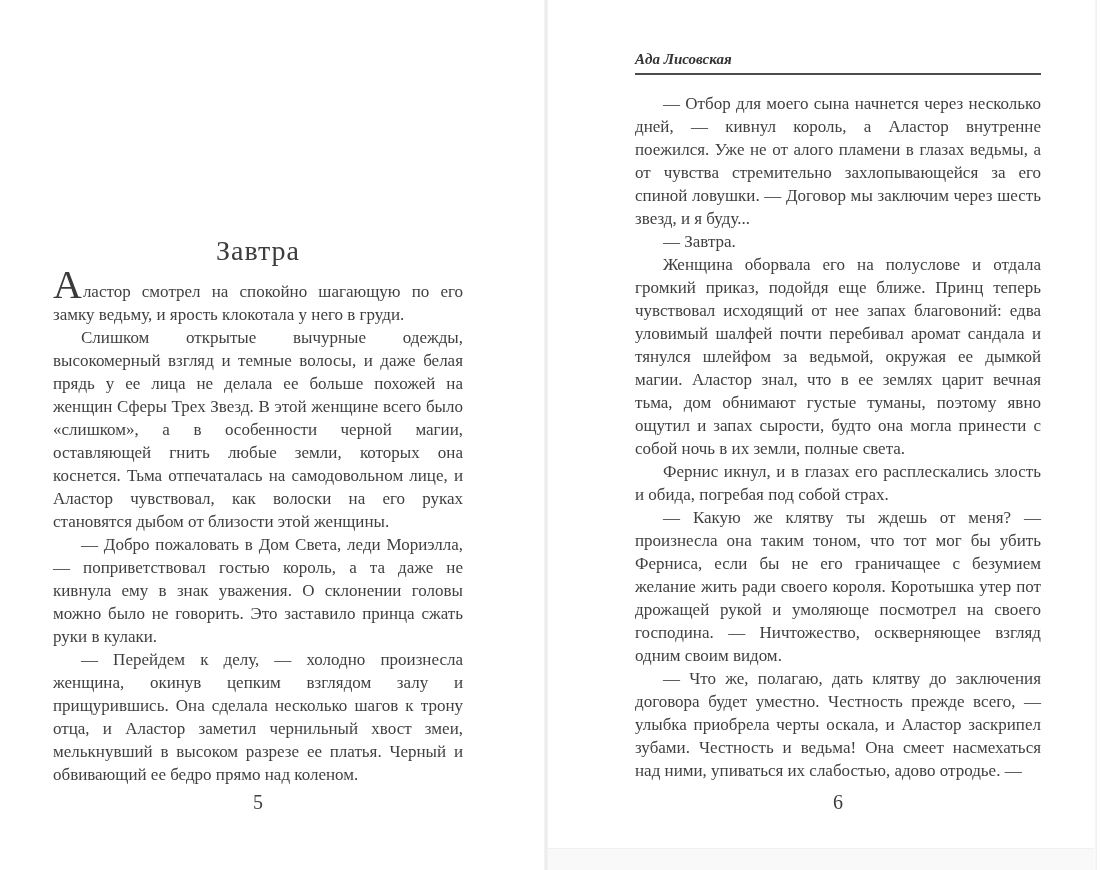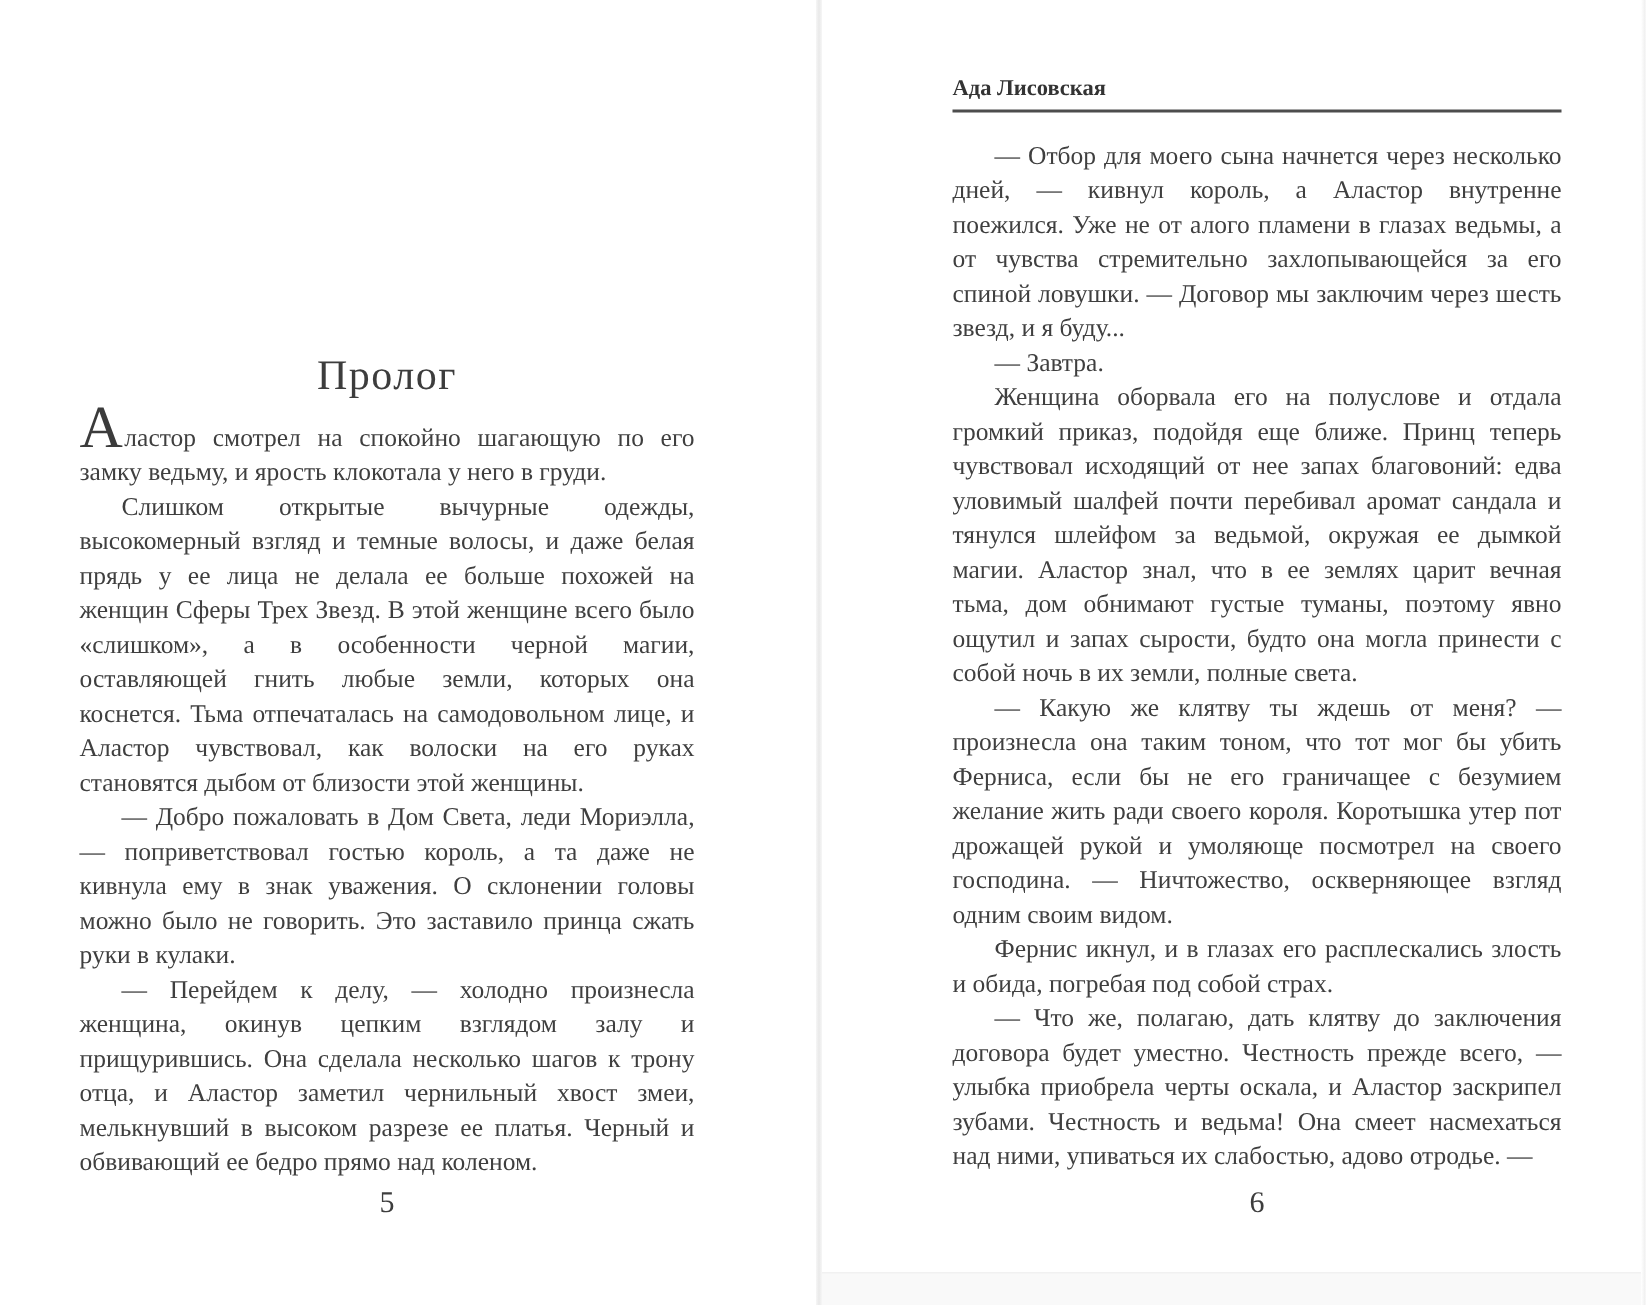--- a/index.html
+++ b/index.html
@@ -26,55 +26,55 @@
     margin:0;font-size:17px;line-height:23px;text-align:justify;
     text-indent:28px;color:#3f3f3f;
   }
   .para.first{text-indent:0;}
   .dropcap{
     font-size:40px;line-height:0;display:inline-block;
     vertical-align:baseline;position:relative;top:1px;margin-right:1px;color:#3b3b3b;
   }
   .running-header{
     padding-top:50px;font-size:15px;line-height:18px;font-weight:700;
-    color:#333333;
+    font-style:italic;color:#333333;
   }
   .header-rule{margin-top:5px;height:0;border-bottom:2px solid #4d4d4d;width:100%;}
   .page-number{
     position:absolute;top:791px;left:0;width:100%;text-align:center;
     font-size:20px;color:#3d3d3d;
   }
 </style>
 </head>
 <body>
 
 <div class="canvas">
 
   <div class="gutter"></div>
   <div class="right-edge"></div>
   <div class="bottom-band"></div>
 
   <div class="page page-left">
-    <h1 class="chapter-title">Пролог</h1>
+    <h1 class="chapter-title">Завтра</h1>
     <div class="body">
       <p class="para first"><span class="dropcap">А</span><span>ластор смотрел на спокойно шагающую по его замку ведьму, и ярость клокотала у него в груди.</span></p>
       <p class="para">Слишком открытые вычурные одежды, высокомерный взгляд и темные волосы, и даже белая прядь у ее лица не делала ее больше похожей на женщин Сферы Трех Звезд. В этой женщине всего было «слишком», а в особенности черной магии, оставляющей гнить любые земли, которых она коснется. Тьма отпечаталась на самодовольном лице, и Аластор чувствовал, как волоски на его руках становятся дыбом от близости этой женщины.</p>
       <p class="para">— Добро пожаловать в Дом Света, леди Мориэлла, — поприветствовал гостью король, а та даже не кивнула ему в знак уважения. О склонении головы можно было не говорить. Это заставило принца сжать руки в кулаки.</p>
       <p class="para">— Перейдем к делу, — холодно произнесла женщина, окинув цепким взглядом залу и прищурившись. Она сделала несколько шагов к трону отца, и Аластор заметил чернильный хвост змеи, мелькнувший в высоком разрезе ее платья. Черный и обвивающий ее бедро прямо над коленом.</p>
     </div>
     <div class="page-number">5</div>
   </div>
 
   <div class="page page-right">
     <div class="running-header">Ада Лисовская</div>
     <div class="header-rule"></div>
     <div class="body">
       <p class="para">— Отбор для моего сына начнется через несколько дней, — кивнул король, а Аластор внутренне поежился. Уже не от алого пламени в глазах ведьмы, а от чувства стремительно захлопывающейся за его спиной ловушки. — Договор мы заключим через шесть звезд, и я буду...</p>
       <p class="para">— Завтра.</p>
       <p class="para">Женщина оборвала его на полуслове и отдала громкий приказ, подойдя еще ближе. Принц теперь чувствовал исходящий от нее запах благовоний: едва уловимый шалфей почти перебивал аромат сандала и тянулся шлейфом за ведьмой, окружая ее дымкой магии. Аластор знал, что в ее землях царит вечная тьма, дом обнимают густые туманы, поэтому явно ощутил и запах сырости, будто она могла принести с собой ночь в их земли, полные света.</p>
+      <p class="para">Фернис икнул, и в глазах его расплескались злость и обида, погребая под собой страх.</p>
       <p class="para">— Какую же клятву ты ждешь от меня? — произнесла она таким тоном, что тот мог бы убить Ферниса, если бы не его граничащее с безумием желание жить ради своего короля. Коротышка утер пот дрожащей рукой и умоляюще посмотрел на своего господина. — Ничтожество, оскверняющее взгляд одним своим видом.</p>
-      <p class="para">Фернис икнул, и в глазах его расплескались злость и обида, погребая под собой страх.</p>
       <p class="para">— Что же, полагаю, дать клятву до заключения договора будет уместно. Честность прежде всего, — улыбка приобрела черты оскала, и Аластор заскрипел зубами. Честность и ведьма! Она смеет насмехаться над ними, упиваться их слабостью, адово отродье. —</p>
     </div>
     <div class="page-number">6</div>
   </div>
 
 </div>
 
 </body></html>

